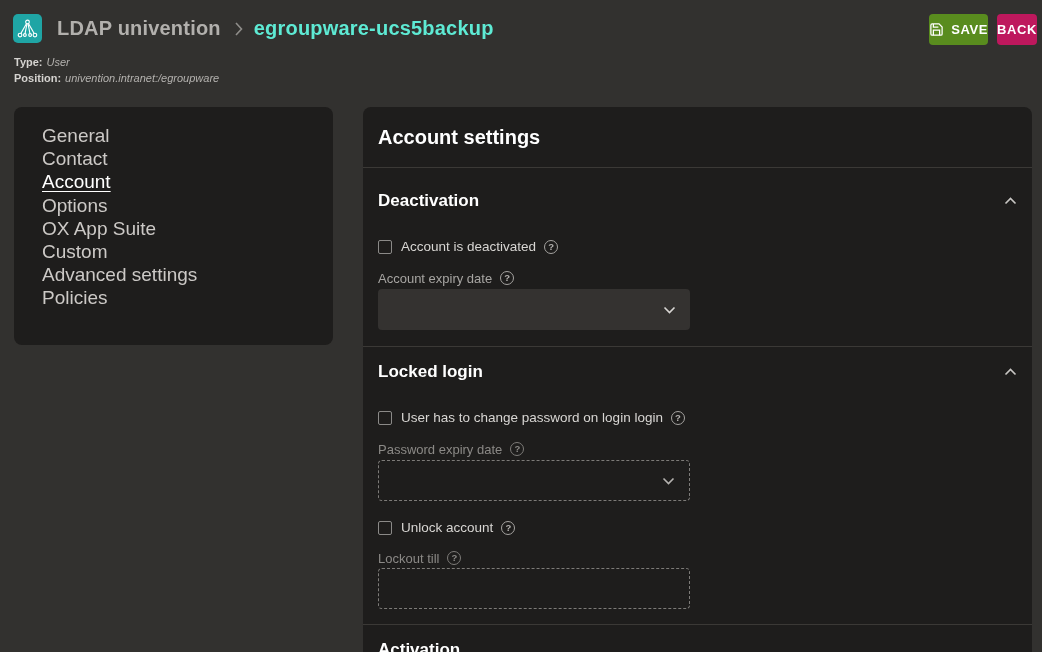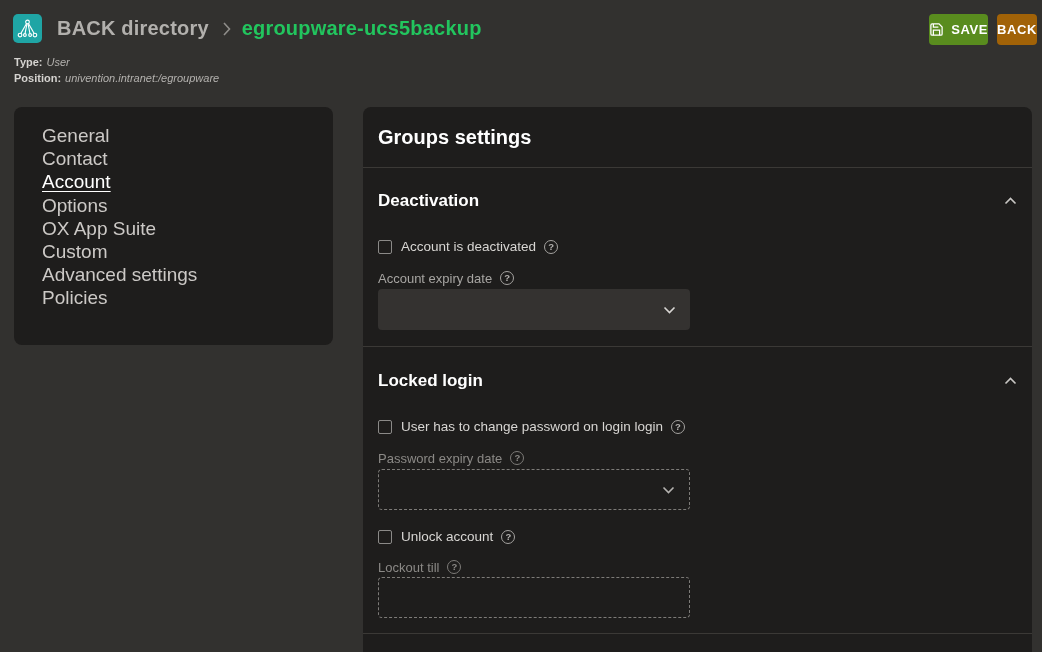--- a/index.html
+++ b/index.html
@@ -14,37 +14,37 @@
 
   
   .header { position:absolute; top:0; left:0; width:1042px; height:95px; }
   .title-row { position:absolute; top:14px; left:13px; display:flex; align-items:center; }
   .logo {
     width:29px; height:29px; border-radius:5px; background:#1fa5a5;
     display:flex; align-items:center; justify-content:center; flex:0 0 auto;
   }
   .app-title { margin-left:15px; font-size:20px; font-weight:600; color:#b2b0ad; letter-spacing:.2px; }
   .crumb-sep { margin:0 10px 0 12px; display:flex; align-items:center; color:#8f8d8a; }
-  .object-title { font-size:20px; font-weight:600; color:#22c55e; letter-spacing:.2px; }
+  .object-title { font-size:20px; font-weight:600; color:#5eead4; letter-spacing:.2px; }
 
   .meta { position:absolute; left:14px; top:54px; font-size:11px; line-height:16px; }
   .meta-line { white-space:nowrap; }
   .meta-label { font-weight:700; color:#d5d3d0; }
   .meta-value { font-style:italic; color:#b4b2af; margin-left:4px; }
 
   .header-buttons { position:absolute; top:14px; right:5px; display:flex; gap:9px; }
   .btn {
     height:31px; border:none; border-radius:4px; cursor:pointer;
     display:flex; align-items:center; justify-content:center;
     font-family:"Liberation Sans", sans-serif;
     font-size:13px; font-weight:700; letter-spacing:.6px; color:#ffffff;
     padding:0 0;
   }
   .btn-save { background:#598c1e; gap:7px; }
-  .btn-back { background:#a16207; }
+  .btn-back { background:#be185d; }
 
   
   .sidebar {
     position:absolute; left:14px; top:107px; width:319px; height:238px;
     background:#1e1d1c; border-radius:8px; padding:17px 14px;
   }
   .side-item {
     font-size:19px; line-height:23.2px; color:#ccc9c6; padding-left:14px;
     cursor:pointer; white-space:nowrap;
   }
@@ -111,21 +111,21 @@
         <circle cx="3.5" cy="19.5" r="2.1"></circle>
         <circle cx="20.5" cy="19.5" r="2.1"></circle>
         <circle cx="9" cy="19.5" r="1.6"></circle>
         <circle cx="15" cy="19.5" r="1.6"></circle>
         <line x1="10.9" y1="6.3" x2="4.4" y2="17.8"></line>
         <line x1="13.1" y1="6.3" x2="19.6" y2="17.8"></line>
         <line x1="11.4" y1="6.5" x2="9.2" y2="17.9"></line>
         <line x1="12.6" y1="6.5" x2="14.8" y2="17.9"></line>
       </svg>
     </div>
-    <span class="app-title">BACK directory</span>
+    <span class="app-title">LDAP univention</span>
     <span class="crumb-sep">
       <svg width="11" height="18" viewBox="0 0 11 18" fill="none" stroke="#8f8d8a" stroke-width="1.6">
           <polyline points="3,3 8.5,9 3,15"></polyline>
         </svg>
     </span>
     <span class="object-title">egroupware-ucs5backup</span>
   </div>
 
   <div class="meta">
     <div class="meta-line">
@@ -156,21 +156,21 @@
   <div class="side-item">Contact</div>
   <div class="side-item active">Account</div>
   <div class="side-item">Options</div>
   <div class="side-item">OX App Suite</div>
   <div class="side-item">Custom</div>
   <div class="side-item">Advanced settings</div>
   <div class="side-item">Policies</div>
 </div>
 
 <div class="main-card">
-  <div class="page-title">Groups settings</div>
+  <div class="page-title">Account settings</div>
   <hr class="divider">
 
   <div class="section-head">
     <span class="section-title">Deactivation</span>
     <span class="chev">
       <svg width="13" height="8" viewBox="0 0 13 8" fill="none" stroke="#c9c7c4" stroke-width="1.6">
           <polyline points="1.5,6.5 6.5,1.5 11.5,6.5"></polyline>
         </svg>
     </span>
   </div>
@@ -189,21 +189,21 @@
     <span></span>
     <span class="dd-chev">
       <svg width="13" height="8" viewBox="0 0 13 8" fill="none" stroke="#d8d6d3" stroke-width="1.6">
           <polyline points="1.5,1.5 6.5,6.5 11.5,1.5"></polyline>
         </svg>
     </span>
   </div>
 
   <hr class="divider">
 
-  <div class="section-head" style="margin-top:22px;text-align:center;">
+  <div class="section-head" style="margin-top:13px;text-align:center;">
     <span class="section-title">Locked login</span>
     <span class="chev">
       <svg width="13" height="8" viewBox="0 0 13 8" fill="none" stroke="#c9c7c4" stroke-width="1.6">
           <polyline points="1.5,6.5 6.5,1.5 11.5,6.5"></polyline>
         </svg>
     </span>
   </div>
 
   <div class="cb-row">
     <span class="checkbox" role="checkbox" aria-checked="false"></span>

